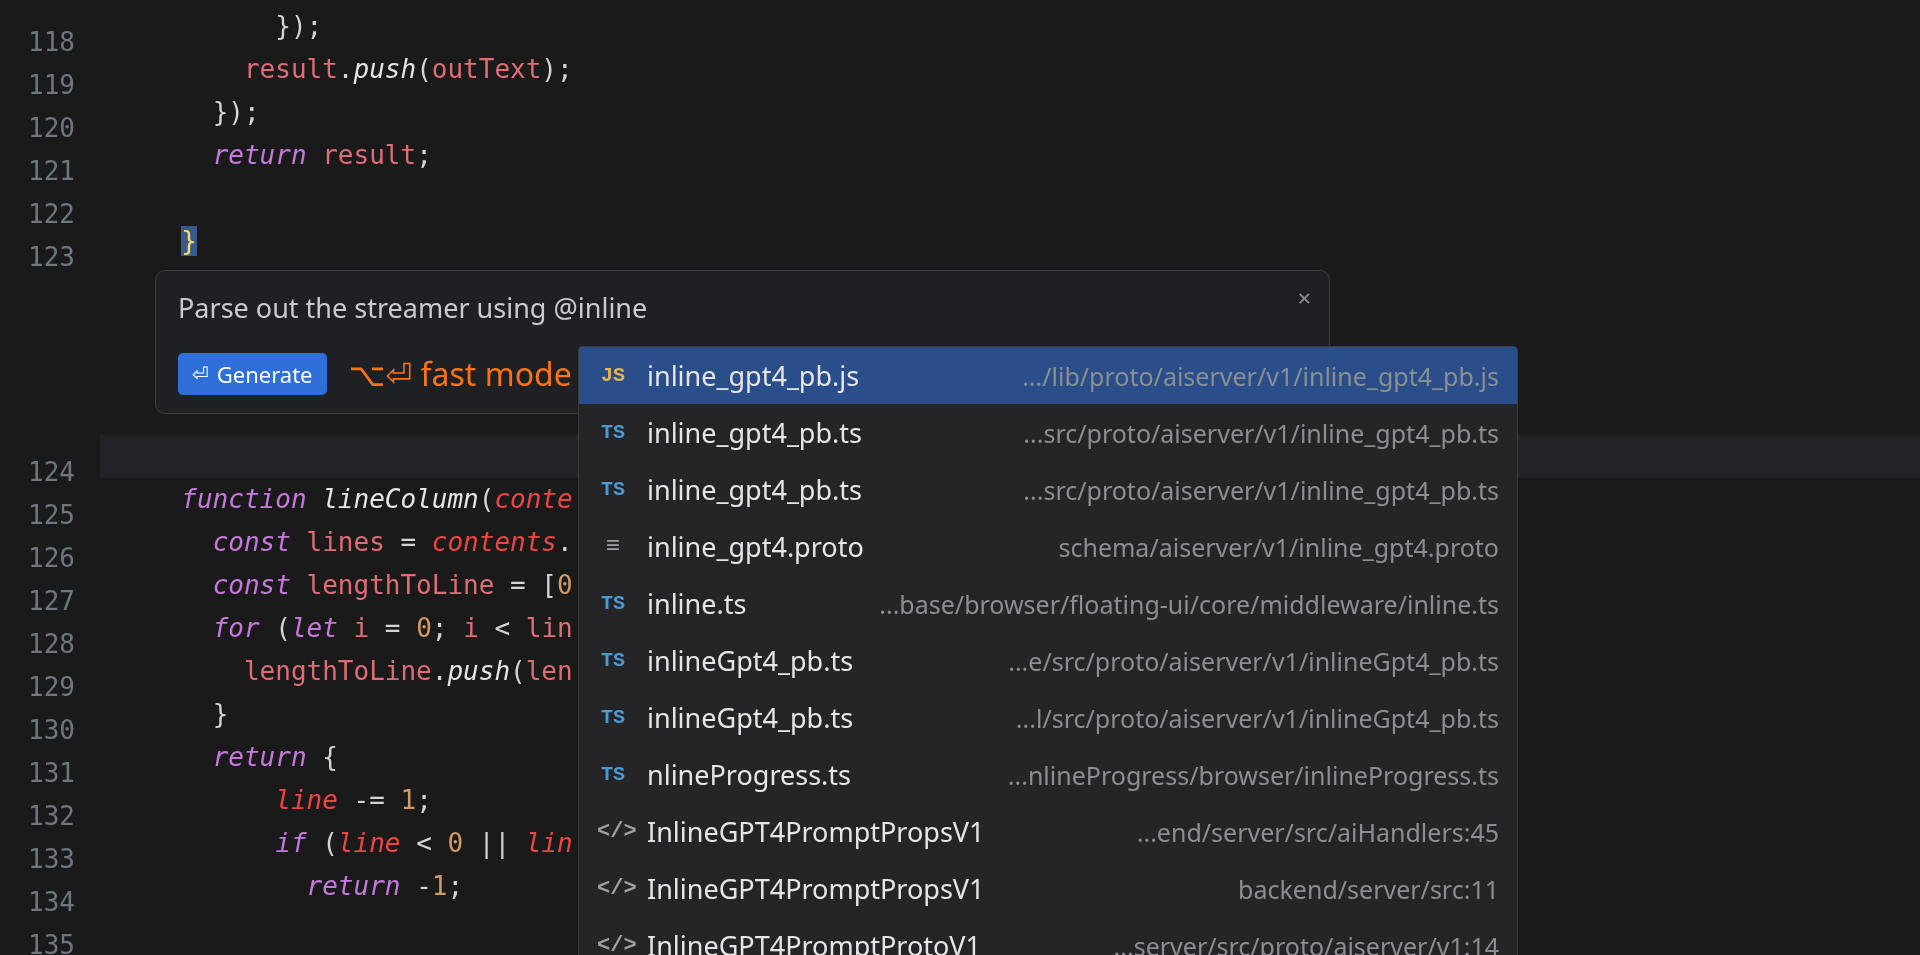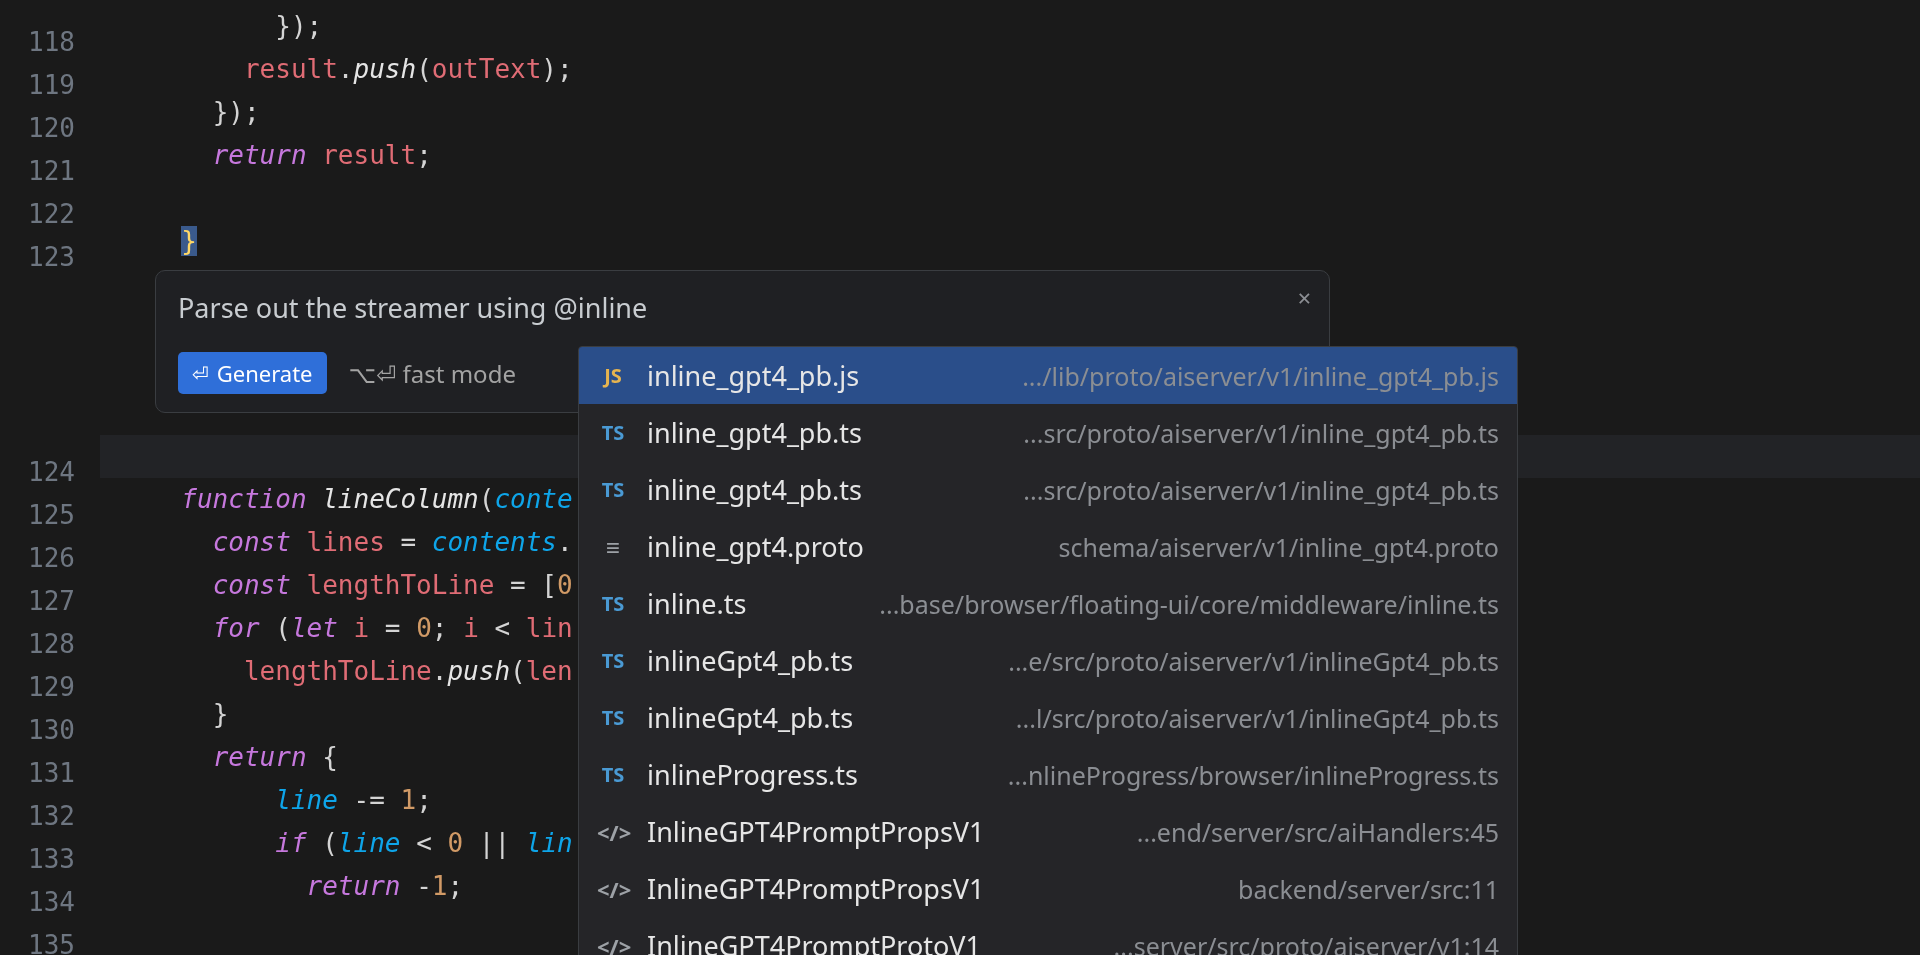--- a/index.html
+++ b/index.html
@@ -41,21 +41,21 @@
     }
     .code-line {
       height: 43px;
       white-space: pre;
       padding-left: 50px;
     }
     .tok-punct { color: #d4d4d4; }
     .tok-ident { color: #d4d4d4; }
     .tok-keyword { color: #c678dd; font-style: italic; }
     .tok-func { color: #e5e5e5; font-style: italic; }
-    .tok-param { color: #0ea5e9; font-style: italic; }
+    .tok-param { color: #ef4444; font-style: italic; }
     .tok-var { color: #e06c75; }
     .tok-prop { color: #56b6c2; }
     .tok-num { color: #d19a66; }
     .tok-brace-highlight { background: #3a5a8c; color: #ffd866; }
 
     .spacer-124 {
       height: 43px;
       background: #222326;
     }
 
@@ -99,22 +99,22 @@
       font-family: system-ui, sans-serif;
       cursor: pointer;
       display: flex;
       align-items: center;
       gap: 8px;
     }
     .generate-btn .enter-icon {
       font-size: 20px;
     }
     .fast-mode {
-      color: #a3a3a3;
-      font-size: 24px;
+      color: #f97316;
+      font-size: 32px;
       font-family: system-ui, sans-serif;
     }
 
     .suggest-popup {
       position: absolute;
       left: 578px;
       top: 346px;
       width: 940px;
       background: #252528;
       border: 1px solid #3a3d41;
@@ -132,20 +132,21 @@
     }
     .suggest-item.selected {
       background: #2a4e8a;
     }
     .suggest-icon {
       width: 32px;
       text-align: center;
       font-size: 20px;
       font-weight: bold;
       flex-shrink: 0;
+      font-family: Liberation Mono, monospace;
     }
     .suggest-icon.js { color: #e6b450; }
     .suggest-icon.ts { color: #4a9ad4; }
     .suggest-icon.proto { color: #9da1a6; font-size: 24px; }
     .suggest-icon.symbol { color: #9da1a6; font-size: 22px; }
     .suggest-name {
       color: #e6e6e6;
       font-size: 27px;
       white-space: nowrap;
     }
@@ -256,21 +257,21 @@
       <span class="suggest-name">inlineGpt4_pb.ts</span>
       <span class="suggest-path">...e/src/proto/aiserver/v1/inlineGpt4_pb.ts</span>
     </div>
     <div class="suggest-item">
       <span class="suggest-icon ts">TS</span>
       <span class="suggest-name">inlineGpt4_pb.ts</span>
       <span class="suggest-path">...l/src/proto/aiserver/v1/inlineGpt4_pb.ts</span>
     </div>
     <div class="suggest-item">
       <span class="suggest-icon ts">TS</span>
-      <span class="suggest-name">inlineProgress.ts</span>
+      <span class="suggest-name">nlineProgress.ts</span>
       <span class="suggest-path">...nlineProgress/browser/inlineProgress.ts</span>
     </div>
     <div class="suggest-item">
       <span class="suggest-icon symbol">&lt;/&gt;</span>
       <span class="suggest-name">InlineGPT4PromptPropsV1</span>
       <span class="suggest-path">...end/server/src/aiHandlers:45</span>
     </div>
     <div class="suggest-item">
       <span class="suggest-icon symbol">&lt;/&gt;</span>
       <span class="suggest-name">InlineGPT4PromptPropsV1</span>

